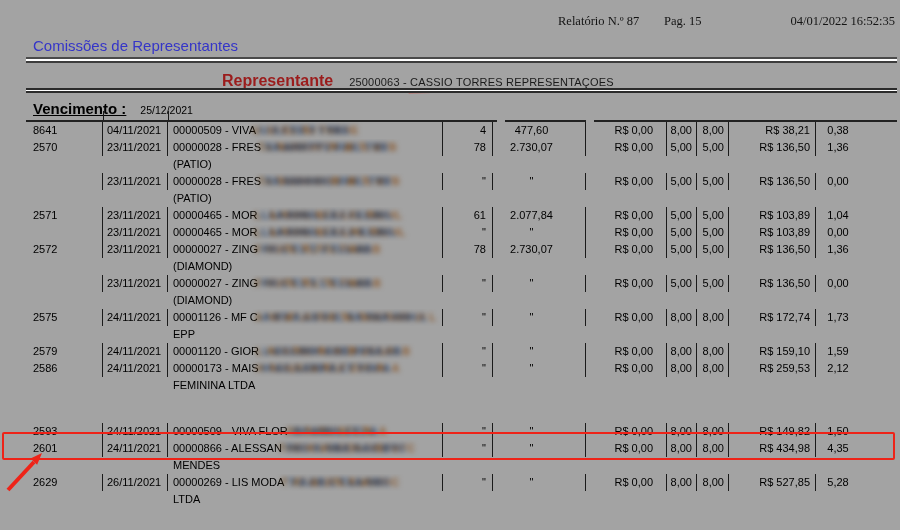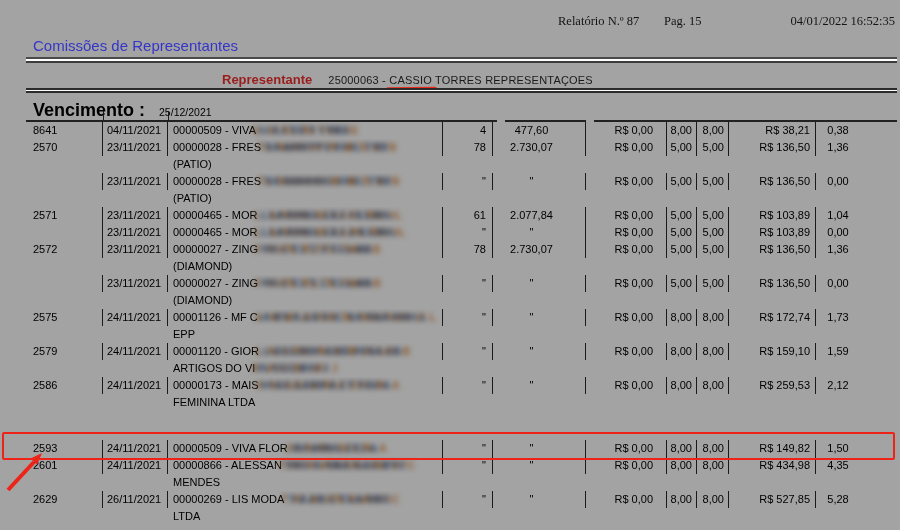--- a/index.html
+++ b/index.html
@@ -15,28 +15,28 @@
   .hdr-date   { right:5px; }
   
   .title { position:absolute; left:33px; top:37px; font-size:15px; color:#3535c8; }
   
   .rule1 { position:absolute; left:26px; width:871px; top:57px; height:6px;
            border-top:2px solid #4a4a4a; border-bottom:2px solid #3c3c3c; background:#fff; }
   .rule2 { position:absolute; left:26px; width:871px; top:88px; height:5px;
            border-top:2px solid #2b2b2b; border-bottom:2px solid #2b2b2b; background:#fff; }
   
   .rep { position:absolute; left:222px; top:72px; display:flex; align-items:baseline; }
-  .rep-label { font-size:13px; font-weight:bold; color:#9b1c1c; margin-right:16px; }
+  .rep-label { font-size:16px; font-weight:bold; color:#9b1c1c; margin-right:16px; }
   .rep-value { font-size:11px; color:#1a1a1a; letter-spacing:0.2px; }
   .u-red { position:relative; }
   .u-red::after { content:''; position:absolute; left:-3px; right:-5px; bottom:-5px; height:4px;
                   background:#e8291b; border-radius:2px; transform:rotate(-0.8deg); }
   
   .venc { position:absolute; left:33px; top:100px; display:flex; align-items:baseline; }
-  .venc-label { font-size:18px; font-weight:bold; }
+  .venc-label { font-size:15px; font-weight:bold;text-decoration:underline; }
   .venc-date { font-size:10.5px; margin-left:14px; }
   .tick { position:absolute; width:1px; height:9px; background:#1a1a1a; top:111px; }
   .tick1 { left:103px; } .tick2 { left:168px; }
   
   .tb { position:absolute; top:120px; height:2px; background:#222; }
   .tb-a { left:26px; width:471px; }
   .tb-b { left:505px; width:81px; }
   .tb-c { left:594px; width:303px; }
   
   .tbl { position:absolute; left:26px; top:122px; width:871px; }
@@ -255,32 +255,20 @@
     <span class="c c-date">24/11/2021</span>
     <span class="c c-comp"><span>00001120 - GIOR</span><span class="blur">L ACLJHK ACB JFSA LB</span></span>
     <span class="c c-qty">"</span>
     <span class="c c-val">"</span>
     <span class="c c-tax">R$ 0,00</span>
     <span class="c c-p1">8,00</span>
     <span class="c c-p2">8,00</span>
     <span class="c c-amt">R$ 159,10</span>
     <span class="c c-share">1,59</span>
   </div>
-      <div class="trow cont">
-    <span class="c c-id"></span>
-    <span class="c c-date"></span>
-    <span class="c c-comp"><span>ARTIGOS DO VI</span><span class="blur">R VCC BFI J</span></span>
-    <span class="c c-qty"></span>
-    <span class="c c-val"></span>
-    <span class="c c-tax"></span>
-    <span class="c c-p1"></span>
-    <span class="c c-p2"></span>
-    <span class="c c-amt"></span>
-    <span class="c c-share"></span>
-  </div>
       <div class="trow">
     <span class="c c-id">2586</span>
     <span class="c c-date">24/11/2021</span>
     <span class="c c-comp"><span>00000173 - MAIS</span><span class="blur">H AC LATB A LT TJK A</span></span>
     <span class="c c-qty">"</span>
     <span class="c c-val">"</span>
     <span class="c c-tax">R$ 0,00</span>
     <span class="c c-p1">8,00</span>
     <span class="c c-p2">8,00</span>
     <span class="c c-amt">R$ 259,53</span>

